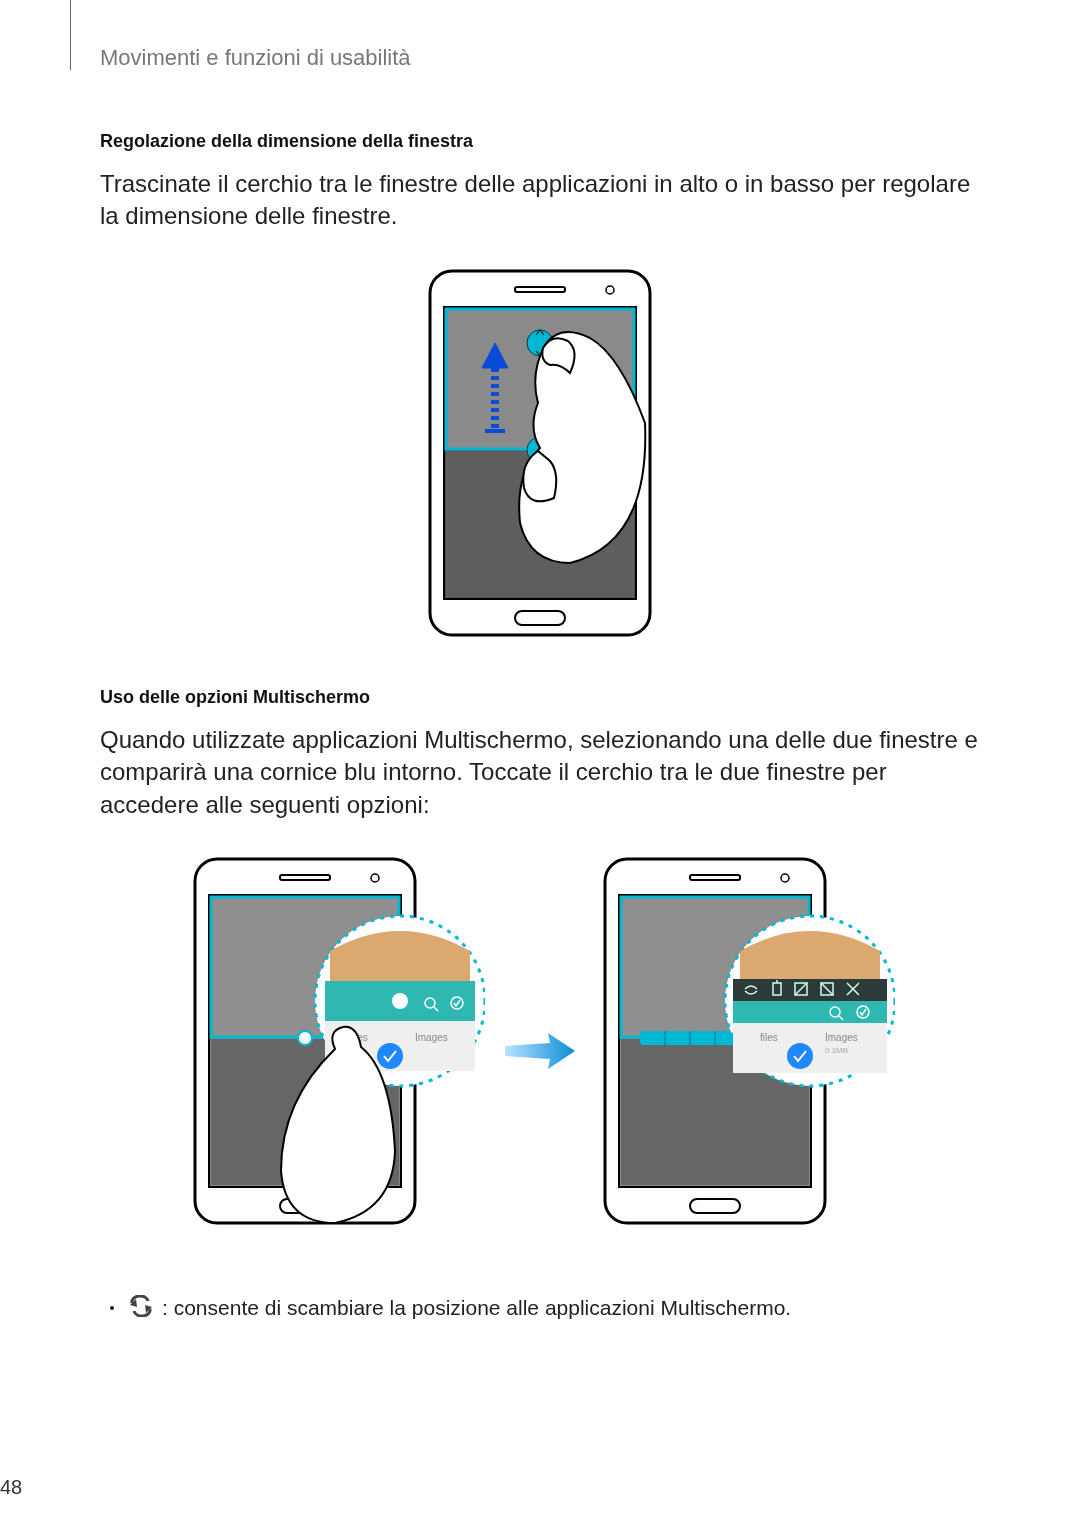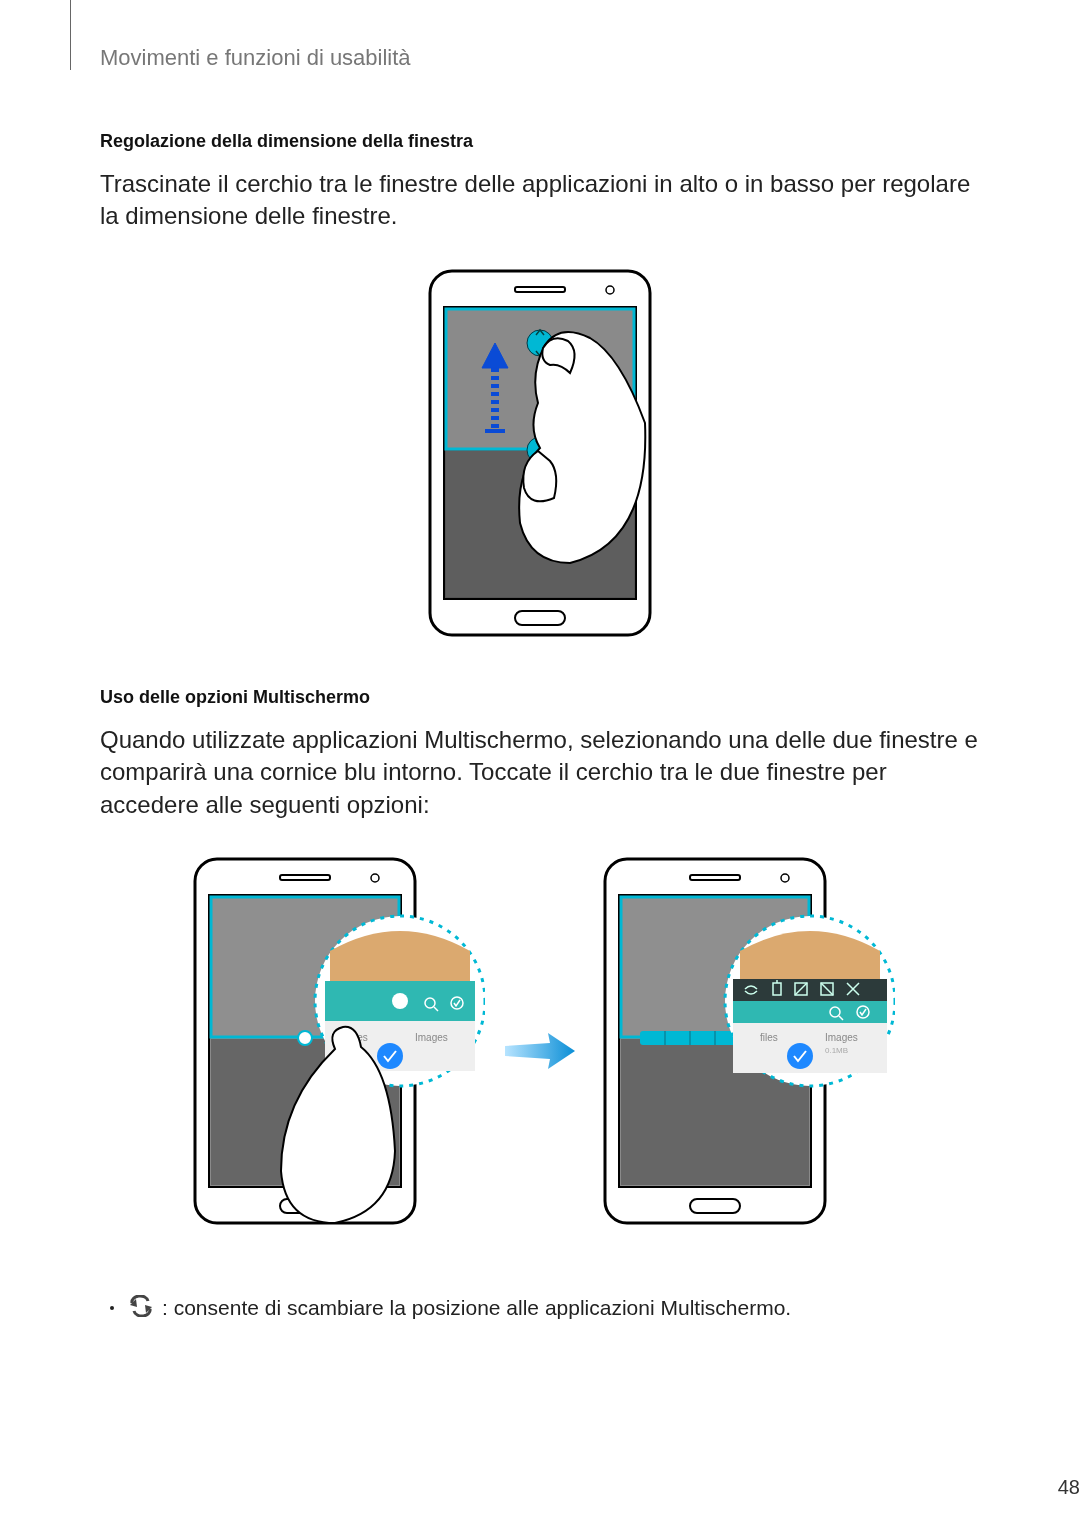--- a/index.html
+++ b/index.html
@@ -66,21 +66,21 @@
     border-radius: 50%;
     display: inline-block;
     margin: 0 6px 0 10px;
     vertical-align: middle;
   }
   .pagenum {
     position: absolute;
     bottom: 28px;
     left: 0;
     width: 100%;
-    text-align: right;
+    text-align: left;
     font-size: 20px;
     color: #333;
   }
 </style>
 </head>
 <body>
 
 <div class="page">
   <div class="left-rule"></div>
 

